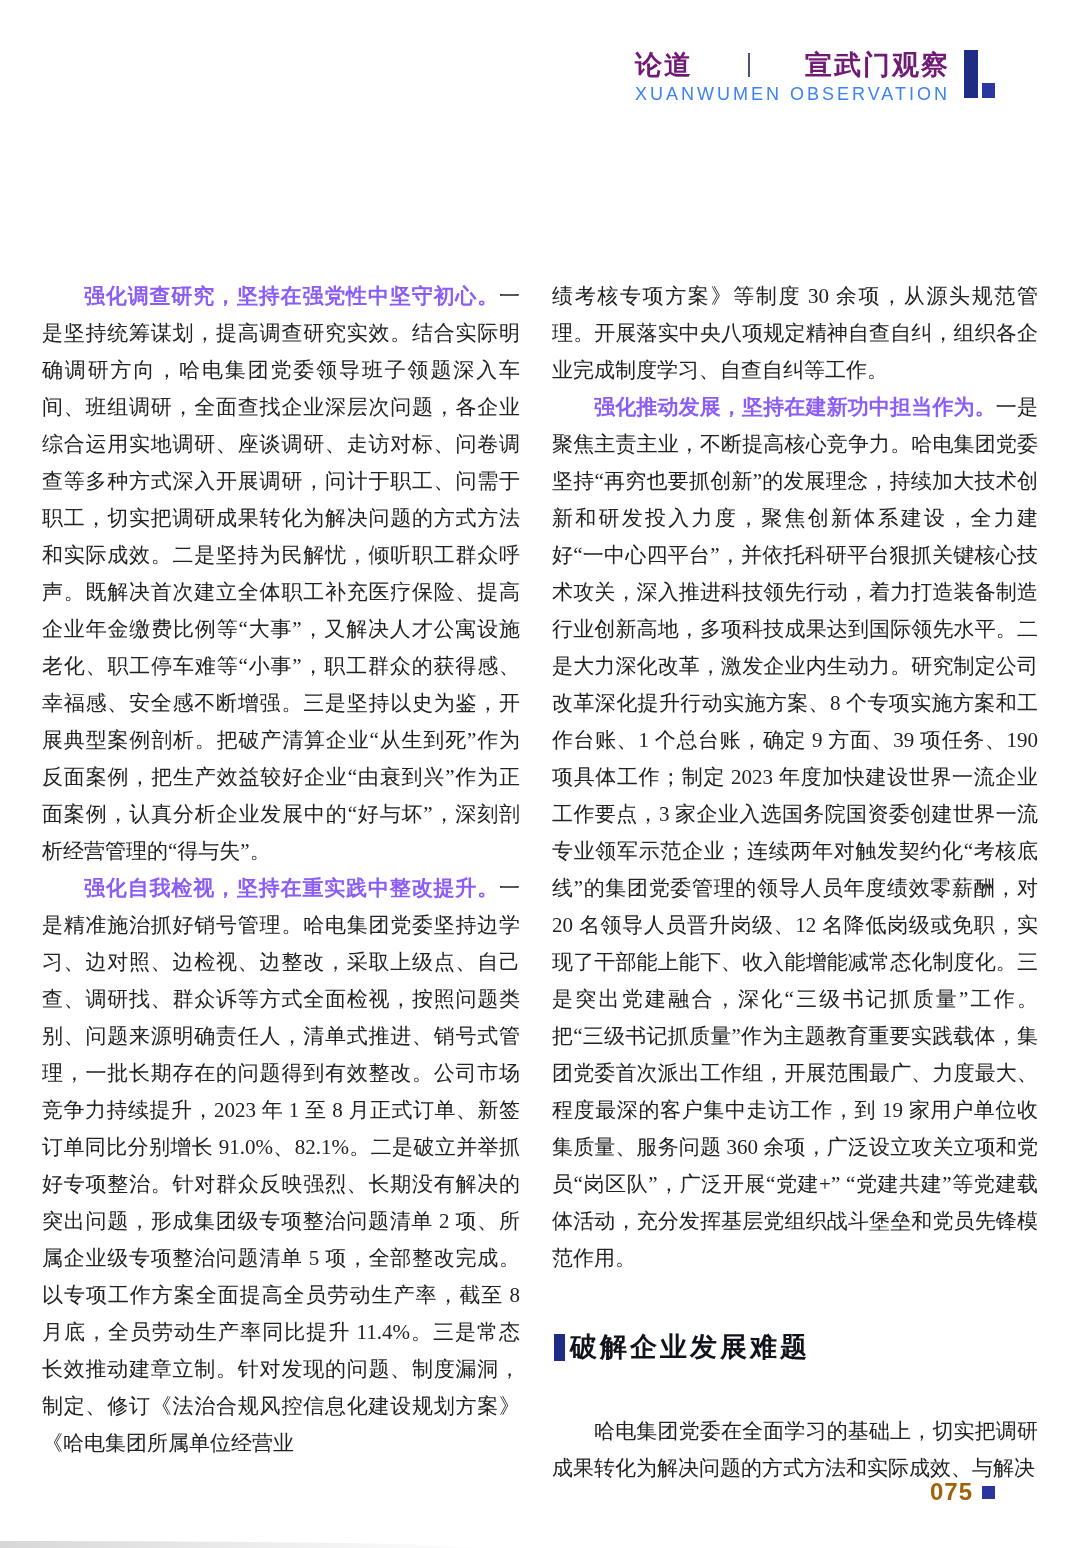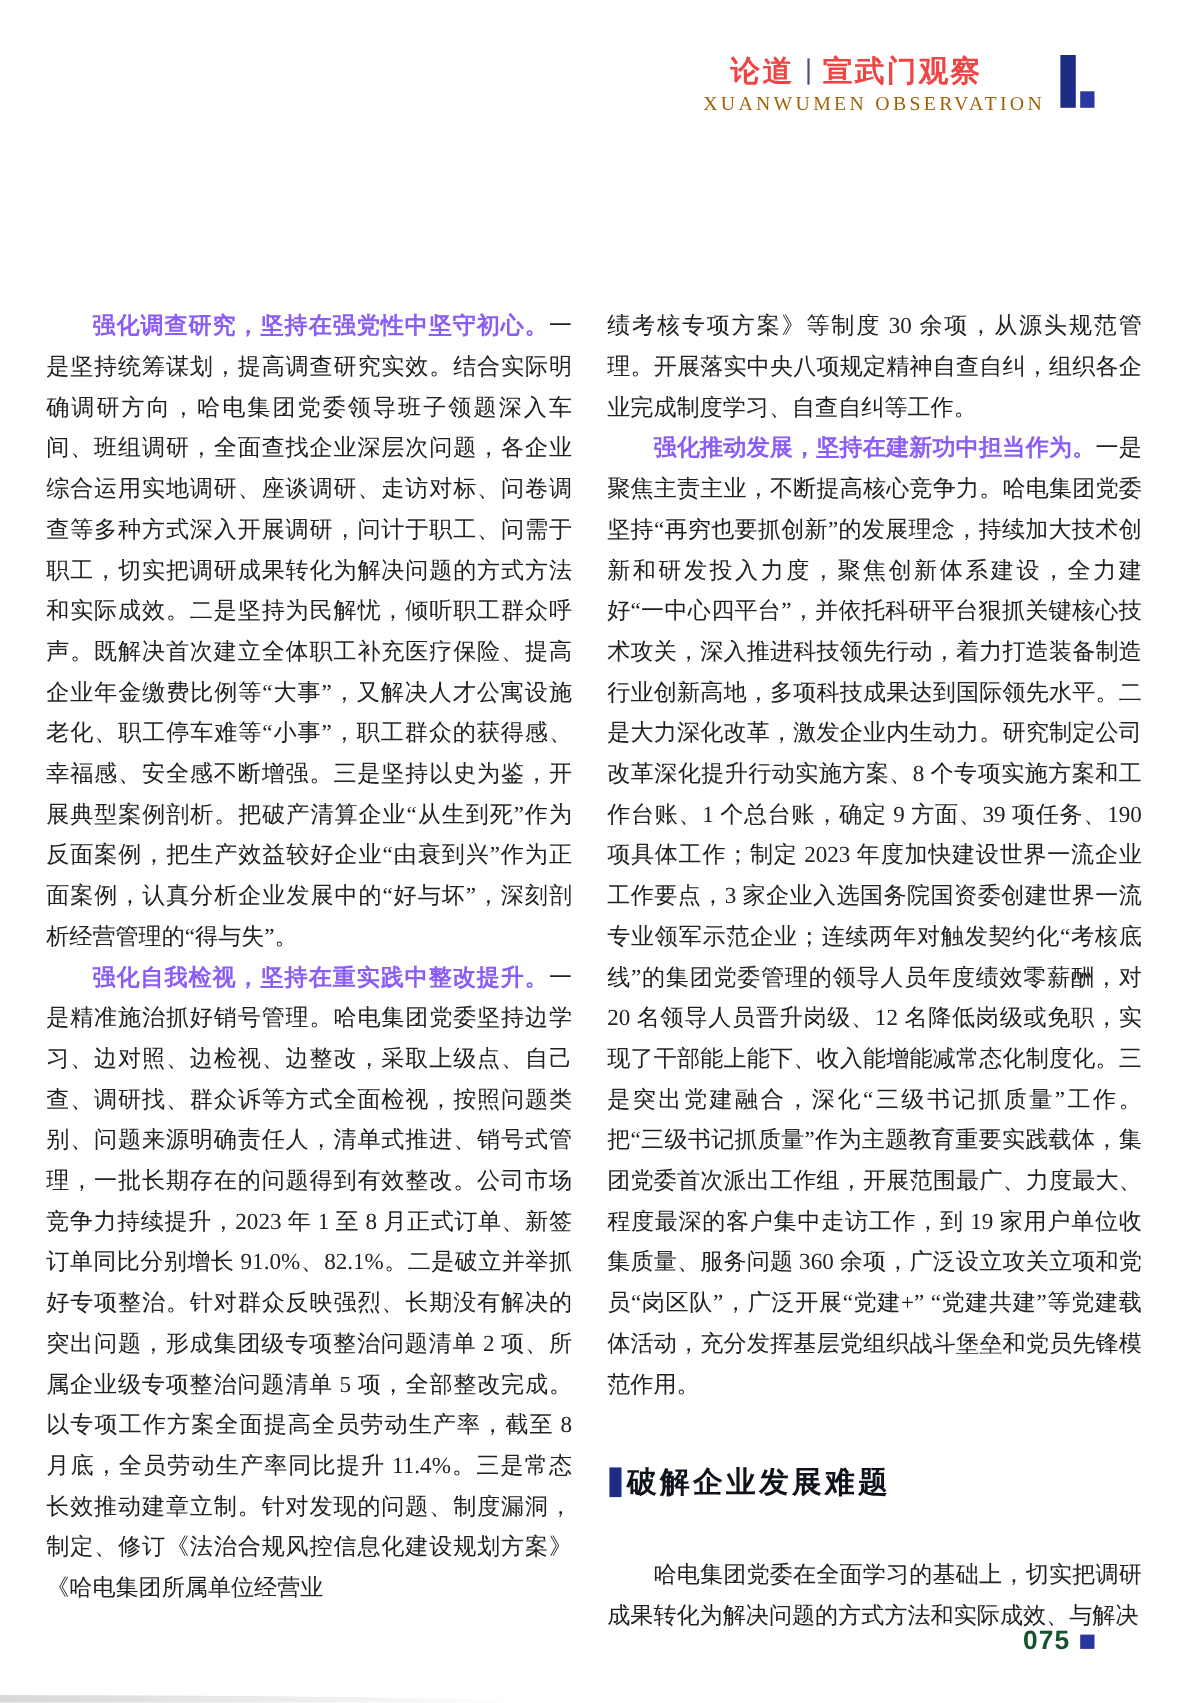--- a/index.html
+++ b/index.html
@@ -24,43 +24,42 @@
     top: 50px;
     right: 85px;
     display: flex;
     align-items: flex-start;
     gap: 14px;
   }
   .header-text { text-align: right; }
   .header-title {
     display: flex;
     align-items: center;
-    justify-content: center;
+    justify-content: space-between;
     font-family: "Liberation Sans", "DejaVu Sans", sans-serif;
     font-size: 27px;
     font-weight: 700;
-    color: #ef4444;
+    color: #701a75;
     letter-spacing: 2px;
     line-height: 30px;
   }
   .header-divider {
     display: inline-block;
     width: 2px;
     height: 24px;
     background: #4a5377;
     margin: 0 12px;
   }
   .header-sub {
     margin-top: 4px;
-    font-family: Liberation Serif, serif;
+    font-family: Liberation Sans, sans-serif;
     font-size: 18px;
-    color: #a16207;
+    color: #3b82f6;
     letter-spacing: 3px;
     white-space: nowrap;
-    margin-left: 32px;
   }
   .header-mark { position: relative; width: 31px; height: 48px; }
   .header-mark .vbar {
     position: absolute; left: 0; top: 0;
     width: 14px; height: 48px;
     background: #1f2c85;
   }
   .header-mark .sq {
     position: absolute; right: 0; bottom: 0;
     width: 13px; height: 15px;
@@ -117,21 +116,21 @@
     right: 85px;
     bottom: 42px;
     display: flex;
     align-items: center;
     gap: 9px;
   }
   .footer .pagenum {
     font-family: "Liberation Sans", "DejaVu Sans", sans-serif;
     font-size: 24px;
     font-weight: 700;
-    color: #14532d;
+    color: #a16207;
     letter-spacing: 1px;
   }
   .footer .sq {
     width: 13px; height: 13px;
     background: #2a35a0;
   }
 
   
   .scan-shadow {
     position: absolute;

